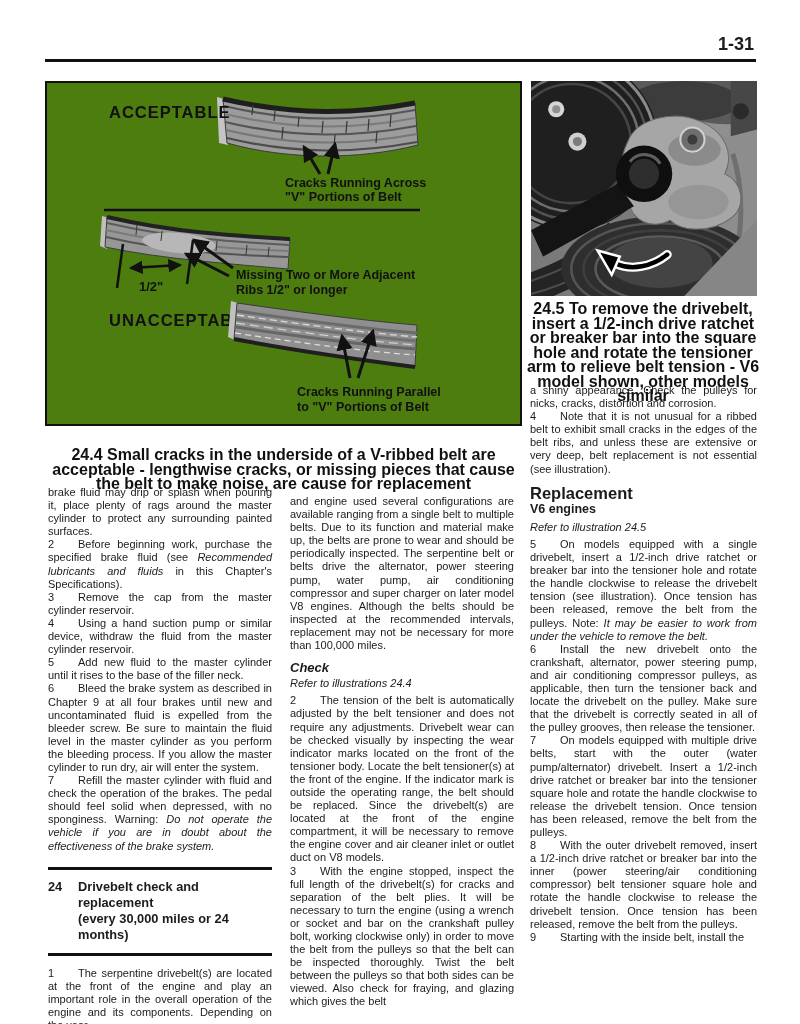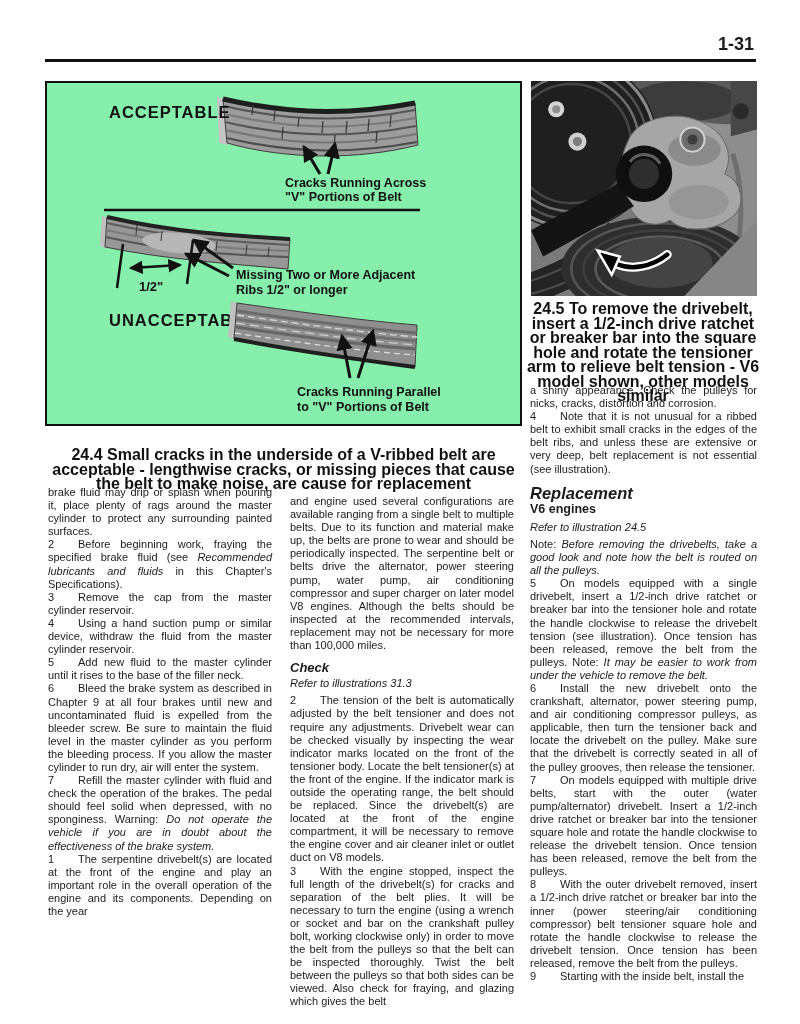--- a/index.html
+++ b/index.html
@@ -6,40 +6,40 @@
   .page{position:relative;width:800px;height:1024px;background:#ffffff;overflow:hidden;
         font-family:"Liberation Sans",sans-serif;color:#1b1b1b;}
   
   .hdr-title{position:absolute;left:45px;top:38px;width:711px;text-align:center;
              font-weight:bold;font-size:15px;white-space:nowrap;}
   .hdr-title .chap{margin-right:20px;}
   .hdr-page{position:absolute;right:46px;top:34px;font-weight:bold;font-size:18px;}
   .hdr-rule{position:absolute;left:45px;top:59px;width:711px;height:3px;background:#111;}
   
   .fig-box{position:absolute;left:45px;top:81px;width:477px;height:345px;
-           border:2px solid #111;background:#86efac;box-sizing:border-box;}
+           border:2px solid #111;background:#4d7c0f;box-sizing:border-box;}
   .fig-box svg{display:block;width:473px;height:341px;}
   svg text{font-family:"Liberation Sans",sans-serif;font-weight:bold;fill:#111;}
   .caption{font-weight:bold;font-size:16px;line-height:14.5px;text-align:center;color:#111;}
   .cap-244{position:absolute;left:45px;top:448px;width:477px;}
   .cap-245{position:absolute;left:524px;top:302px;width:238px;}
   
   .photo-box{position:absolute;left:531px;top:81px;width:226px;height:215px;background:#777;}
   .photo-box svg{display:block;width:226px;height:215px;}
   
   .col{position:absolute;font-size:11px;line-height:13.1px;}
   .col-left{left:48px;top:486px;width:224px;}
   .col-mid{left:290px;top:486px;width:224px;margin-top:9px;}
   .col-right{left:530px;top:384px;width:227px;}
   .p{text-align:justify;margin:0;}
   .pnum{display:inline-block;width:30px;}
   .b{font-weight:normal;}
   .i{font-style:italic;}
   .h-check{font-weight:bold;font-style:italic;font-size:13px;margin:9px 0 3px;}
-  .h-repl{font-weight:bold;font-style:italic;font-size:16.5px;margin:11px 0 3px;}
+  .h-repl{font-weight:bold;font-size:16.5px;margin:11px 0 3px;}
   .h-sub{font-weight:bold;font-size:12.5px;margin:2px 0 5px;}
   .refer{font-style:italic;margin:0 0 4px;}
   .section-head{display:flex;margin-top:14px;margin-bottom:11px;
                 border-top:3px solid #111;border-bottom:3px solid #111;
                 padding:9px 0 10px;font-weight:bold;font-size:12.8px;line-height:16px;}
   .section-num{flex:0 0 30px;}
 </style>
 </head>
 <body>
 
@@ -193,42 +193,45 @@
         <path d="M135,172 C120,184 100,188 84,181" fill="none" stroke="#fff" stroke-width="9" stroke-linecap="round"></path>
         <path d="M135,172 C120,184 100,188 84,181" fill="none" stroke="#000" stroke-width="4.5" stroke-linecap="round"></path>
         <polygon points="66,168 88,174 80,192" fill="#000" stroke="#fff" stroke-width="2.5"></polygon>
       </g>
     </svg>
   </div>
   <div class="caption cap-245">24.5  To remove the drivebelt, insert a 1/2-inch drive ratchet or breaker bar into the square hole and rotate the tensioner arm to relieve belt tension - V6 model shown, other models similar</div>
 
   <div class="col col-left">
       <div class="p"><span>brake fluid may drip or splash when pouring it, place plenty of rags around the master cylinder to protect any surrounding painted surfaces.</span></div>
-      <div class="p"><span class="pnum">2</span><span>Before beginning work, fraying the specified brake fluid (see </span><span class="i">Recommended lubricants and fluids</span><span> in this Chapter's Specifications).</span></div>
+      <div class="p"><span class="pnum">2</span><span>Before beginning work, purchase the specified brake fluid (see </span><span class="i">Recommended lubricants and fluids</span><span> in this Chapter's Specifications).</span></div>
       <div class="p"><span class="pnum">3</span><span>Remove the cap from the master cylinder reservoir.</span></div>
       <div class="p"><span class="pnum">4</span><span>Using a hand suction pump or similar device, withdraw the fluid from the master cylinder reservoir.</span></div>
       <div class="p"><span class="pnum">5</span><span>Add new fluid to the master cylinder until it rises to the base of the filler neck.</span></div>
       <div class="p"><span class="pnum">6</span><span>Bleed the brake system as described in Chapter 9 at all four brakes until new and uncontaminated fluid is expelled from the bleeder screw. Be sure to maintain the fluid level in the master cylinder as you perform the bleeding process. If you allow the master cylinder to run dry, air will enter the system.</span></div>
       <div class="p"><span class="pnum">7</span><span>Refill the master cylinder with fluid and check the operation of the brakes. The pedal should feel solid when depressed, with no sponginess. </span><span class="b">Warning:</span><span> </span><span class="i">Do not operate the vehicle if you are in doubt about the effectiveness of the brake system.</span></div>
+      <div class="section-head">
+        <span class="section-num">24</span>
+        <span class="section-text">Drivebelt check and replacement<br>(every 30,000 miles or 24 months)</span>
+      </div>
       <div class="p"><span class="pnum">1</span><span>The serpentine drivebelt(s) are located at the front of the engine and play an important role in the overall operation of the engine and its components. Depending on the year</span></div>
     </div>
   <div class="col col-mid">
       <div class="p"><span>and engine used several configurations are available ranging from a single belt to multiple belts. Due to its function and material make up, the belts are prone to wear and should be periodically inspected. The serpentine belt or belts drive the alternator, power steering pump, water pump, air conditioning compressor and super charger on later model V8 engines. Although the belts should be inspected at the recommended intervals, replacement may not be necessary for more than 100,000 miles.</span></div>
       <div class="h-check"><span>Check</span></div>
-      <div class="refer"><span>Refer to illustrations 31.3</span></div>
+      <div class="refer"><span>Refer to illustrations 24.4</span></div>
       <div class="p"><span class="pnum">2</span><span>The tension of the belt is automatically adjusted by the belt tensioner and does not require any adjustments. Drivebelt wear can be checked visually by inspecting the wear indicator marks located on the front of the tensioner body. Locate the belt tensioner(s) at the front of the engine. If the indicator mark is outside the operating range, the belt should be replaced. Since the drivebelt(s) are located at the front of the engine compartment, it will be necessary to remove the engine cover and air cleaner inlet or outlet duct on V8 models.</span></div>
       <div class="p"><span class="pnum">3</span><span>With the engine stopped, inspect the full length of the drivebelt(s) for cracks and separation of the belt plies. It will be necessary to turn the engine (using a wrench or socket and bar on the crankshaft pulley bolt, working clockwise only) in order to move the belt from the pulleys so that the belt can be inspected thoroughly. Twist the belt between the pulleys so that both sides can be viewed. Also check for fraying, and glazing which gives the belt</span></div>
     </div>
   <div class="col col-right">
       <div class="p"><span>a shiny appearance. Check the pulleys for nicks, cracks, distortion and corrosion.</span></div>
       <div class="p"><span class="pnum">4</span><span>Note that it is not unusual for a ribbed belt to exhibit small cracks in the edges of the belt ribs, and unless these are extensive or very deep, belt replacement is not essential </span><span class="b">(see illustration)</span><span>.</span></div>
       <div class="h-repl"><span>Replacement</span></div>
       <div class="h-sub"><span>V6 engines</span></div>
       <div class="refer"><span>Refer to illustration 24.5</span></div>
-      <div class="p"><span class="b">Note:</span><span> </span><span class="i">Before removing the drivebelts, take a good look and note how the belt is routed on all the pulleys.</span></div>
       <div class="p"><span class="pnum">5</span><span>On models equipped with a single drivebelt, insert a 1/2-inch drive ratchet or breaker bar into the tensioner hole and rotate the handle clockwise to release the drivebelt tension </span><span class="b">(see illustration)</span><span>. Once tension has been released, remove the belt from the pulleys. </span><span class="b">Note:</span><span> </span><span class="i">It may be easier to work from under the vehicle to remove the belt.</span></div>
       <div class="p"><span class="pnum">6</span><span>Install the new drivebelt onto the crankshaft, alternator, power steering pump, and air conditioning compressor pulleys, as applicable, then turn the tensioner back and locate the drivebelt on the pulley. Make sure that the drivebelt is correctly seated in all of the pulley grooves, then release the tensioner.</span></div>
       <div class="p"><span class="pnum">7</span><span>On models equipped with multiple drive belts, start with the outer (water pump/alternator) drivebelt. Insert a 1/2-inch drive ratchet or breaker bar into the tensioner square hole and rotate the handle clockwise to release the drivebelt tension. Once tension has been released, remove the belt from the pulleys.</span></div>
       <div class="p"><span class="pnum">8</span><span>With the outer drivebelt removed, insert a 1/2-inch drive ratchet or breaker bar into the inner (power steering/air conditioning compressor) belt tensioner square hole and rotate the handle clockwise to release the drivebelt tension. Once tension has been released, remove the belt from the pulleys.</span></div>
       <div class="p"><span class="pnum">9</span><span>Starting with the inside belt, install the</span></div>
     </div>
 
 </div>
 
 </body></html>

